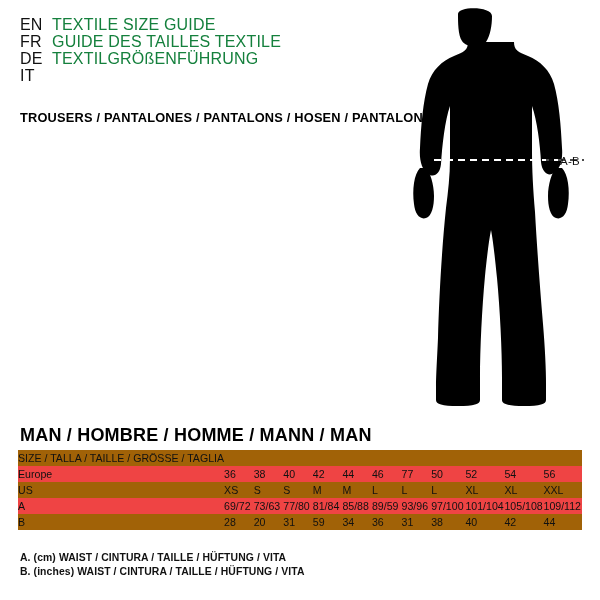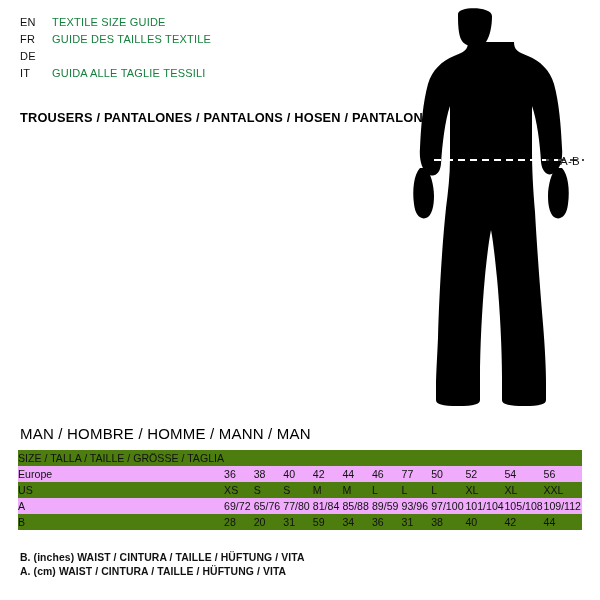--- a/index.html
+++ b/index.html
@@ -27,21 +27,21 @@
   .lang-list {
     position: absolute;
     left: 20px;
     top: 16px;
     width: 360px;
   }
   .lang-row {
     display: flex;
     align-items: baseline;
     height: 17px;
-    font-size: 11px;
+    font-size: 16px;
     letter-spacing: 0.2px;
   }
   .lang-code {
     width: 32px;
     flex: none;
     color: #111;
   }
   .lang-text {
     color: #15803d;
     white-space: nowrap;
@@ -75,22 +75,22 @@
     font-size: 11.5px;
     color: #111;
     letter-spacing: 0.3px;
   }
 
   
   .table-caption {
     position: absolute;
     left: 20px;
     top: 425px;
-    font-size: 15px;
-    font-weight: normal;
+    font-size: 18px;
+    font-weight: bold;
     letter-spacing: 0.2px;
     color: #000;
   }
 
   table.size-table {
     position: absolute;
     left: 18px;
     top: 450px;
     width: 564px;
     border-collapse: collapse;
@@ -98,22 +98,22 @@
     color: #111;
   }
   table.size-table td, table.size-table th {
     text-align: left;
     padding: 0;
     height: 16px;
     font-weight: normal;
     vertical-align: middle;
     white-space: nowrap;
   }
-  tr.shaded td { background: #4d7c0f; }
-  tr.plain td { background: #f0abfc; }
+  tr.shaded td { background: #a16207; }
+  tr.plain td { background: #ef4444; }
   td.label-col { width: 92px; padding-left: 2px; }
   td.val { width: 42px; }
 
   .footnotes {
     position: absolute;
     left: 20px;
     top: 551px;
     font-size: 10.4px;
     line-height: 14px;
     color: #111;
@@ -131,24 +131,24 @@
     <div class="lang-row">
       <span class="lang-code">EN</span>
       <span class="lang-text">TEXTILE SIZE GUIDE</span>
     </div>
     <div class="lang-row">
       <span class="lang-code">FR</span>
       <span class="lang-text">GUIDE DES TAILLES TEXTILE</span>
     </div>
     <div class="lang-row">
       <span class="lang-code">DE</span>
+      <span class="lang-text">TEXTILGRÖßENFÜHRUNG</span>
     </div>
     <div class="lang-row">
       <span class="lang-code">IT</span>
-      <span class="lang-text">GUIDA ALLE TAGLIE TESSILI</span>
     </div>
   </div>
 
   <div class="section-title">TROUSERS / PANTALONES / PANTALONS / HOSEN / PANTALONI</div>
 
   <div class="figure">
     <svg width="190" height="400" viewBox="0 0 190 400" xmlns="http://www.w3.org/2000/svg">
       <g fill="#000000">
 
         <path d="M62 6 C62 -2 96 -2 96 8 C96 18 94 28 90 34 C86 40 70 40 66 33 C62 27 62 14 62 6 Z"></path>
@@ -233,21 +233,21 @@
         <td class="val">L</td>
         <td class="val">L</td>
         <td class="val">L</td>
         <td class="val">XL</td>
         <td class="val">XL</td>
         <td class="val">XXL</td>
       </tr>
       <tr class="plain">
         <td class="label-col">A</td>
         <td class="val">69/72</td>
-        <td class="val">65/76</td>
+        <td class="val">73/63</td>
         <td class="val">77/80</td>
         <td class="val">81/84</td>
         <td class="val">85/88</td>
         <td class="val">89/59</td>
         <td class="val">93/96</td>
         <td class="val">97/100</td>
         <td class="val">101/104</td>
         <td class="val">105/108</td>
         <td class="val">109/112</td>
       </tr>
@@ -262,17 +262,17 @@
         <td class="val">31</td>
         <td class="val">38</td>
         <td class="val">40</td>
         <td class="val">42</td>
         <td class="val">44</td>
       </tr>
     </tbody>
   </table>
 
   <div class="footnotes">
+    <div>A. (cm) WAIST / CINTURA / TAILLE / HÜFTUNG / VITA</div>
     <div>B. (inches) WAIST / CINTURA / TAILLE / HÜFTUNG / VITA</div>
-    <div>A. (cm) WAIST / CINTURA / TAILLE / HÜFTUNG / VITA</div>
   </div>
 
 </div>
 
 </body></html>

